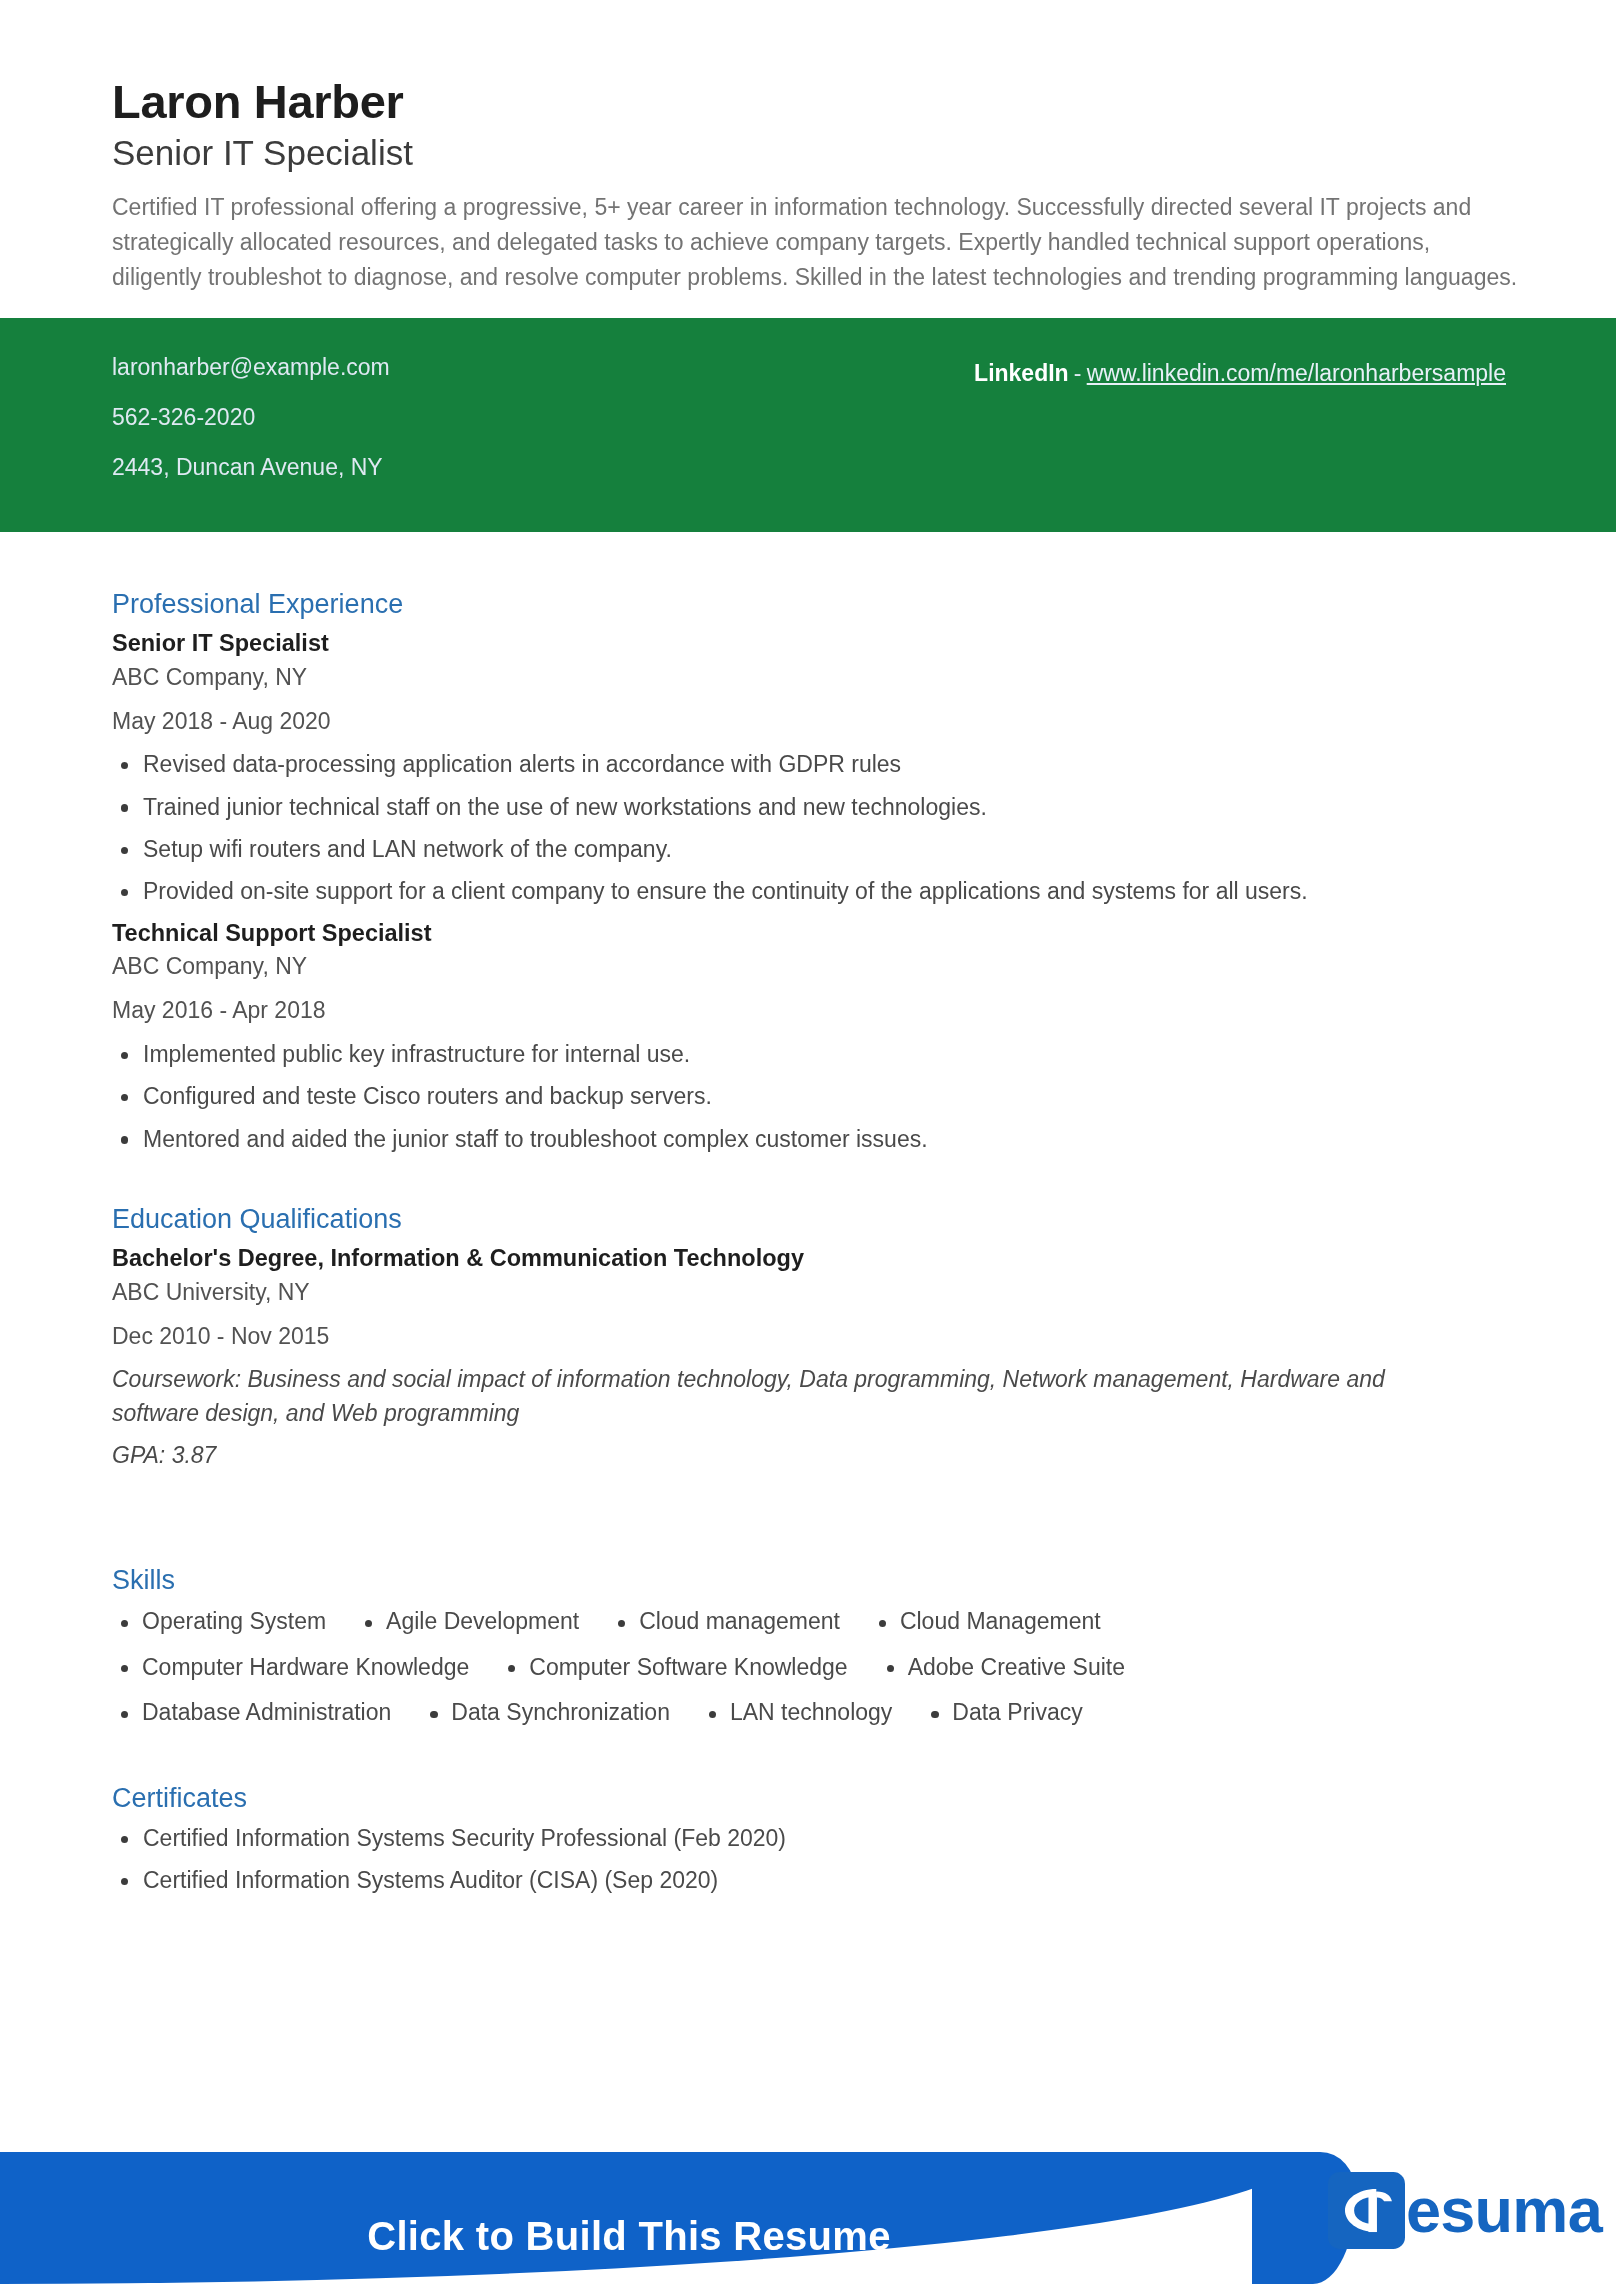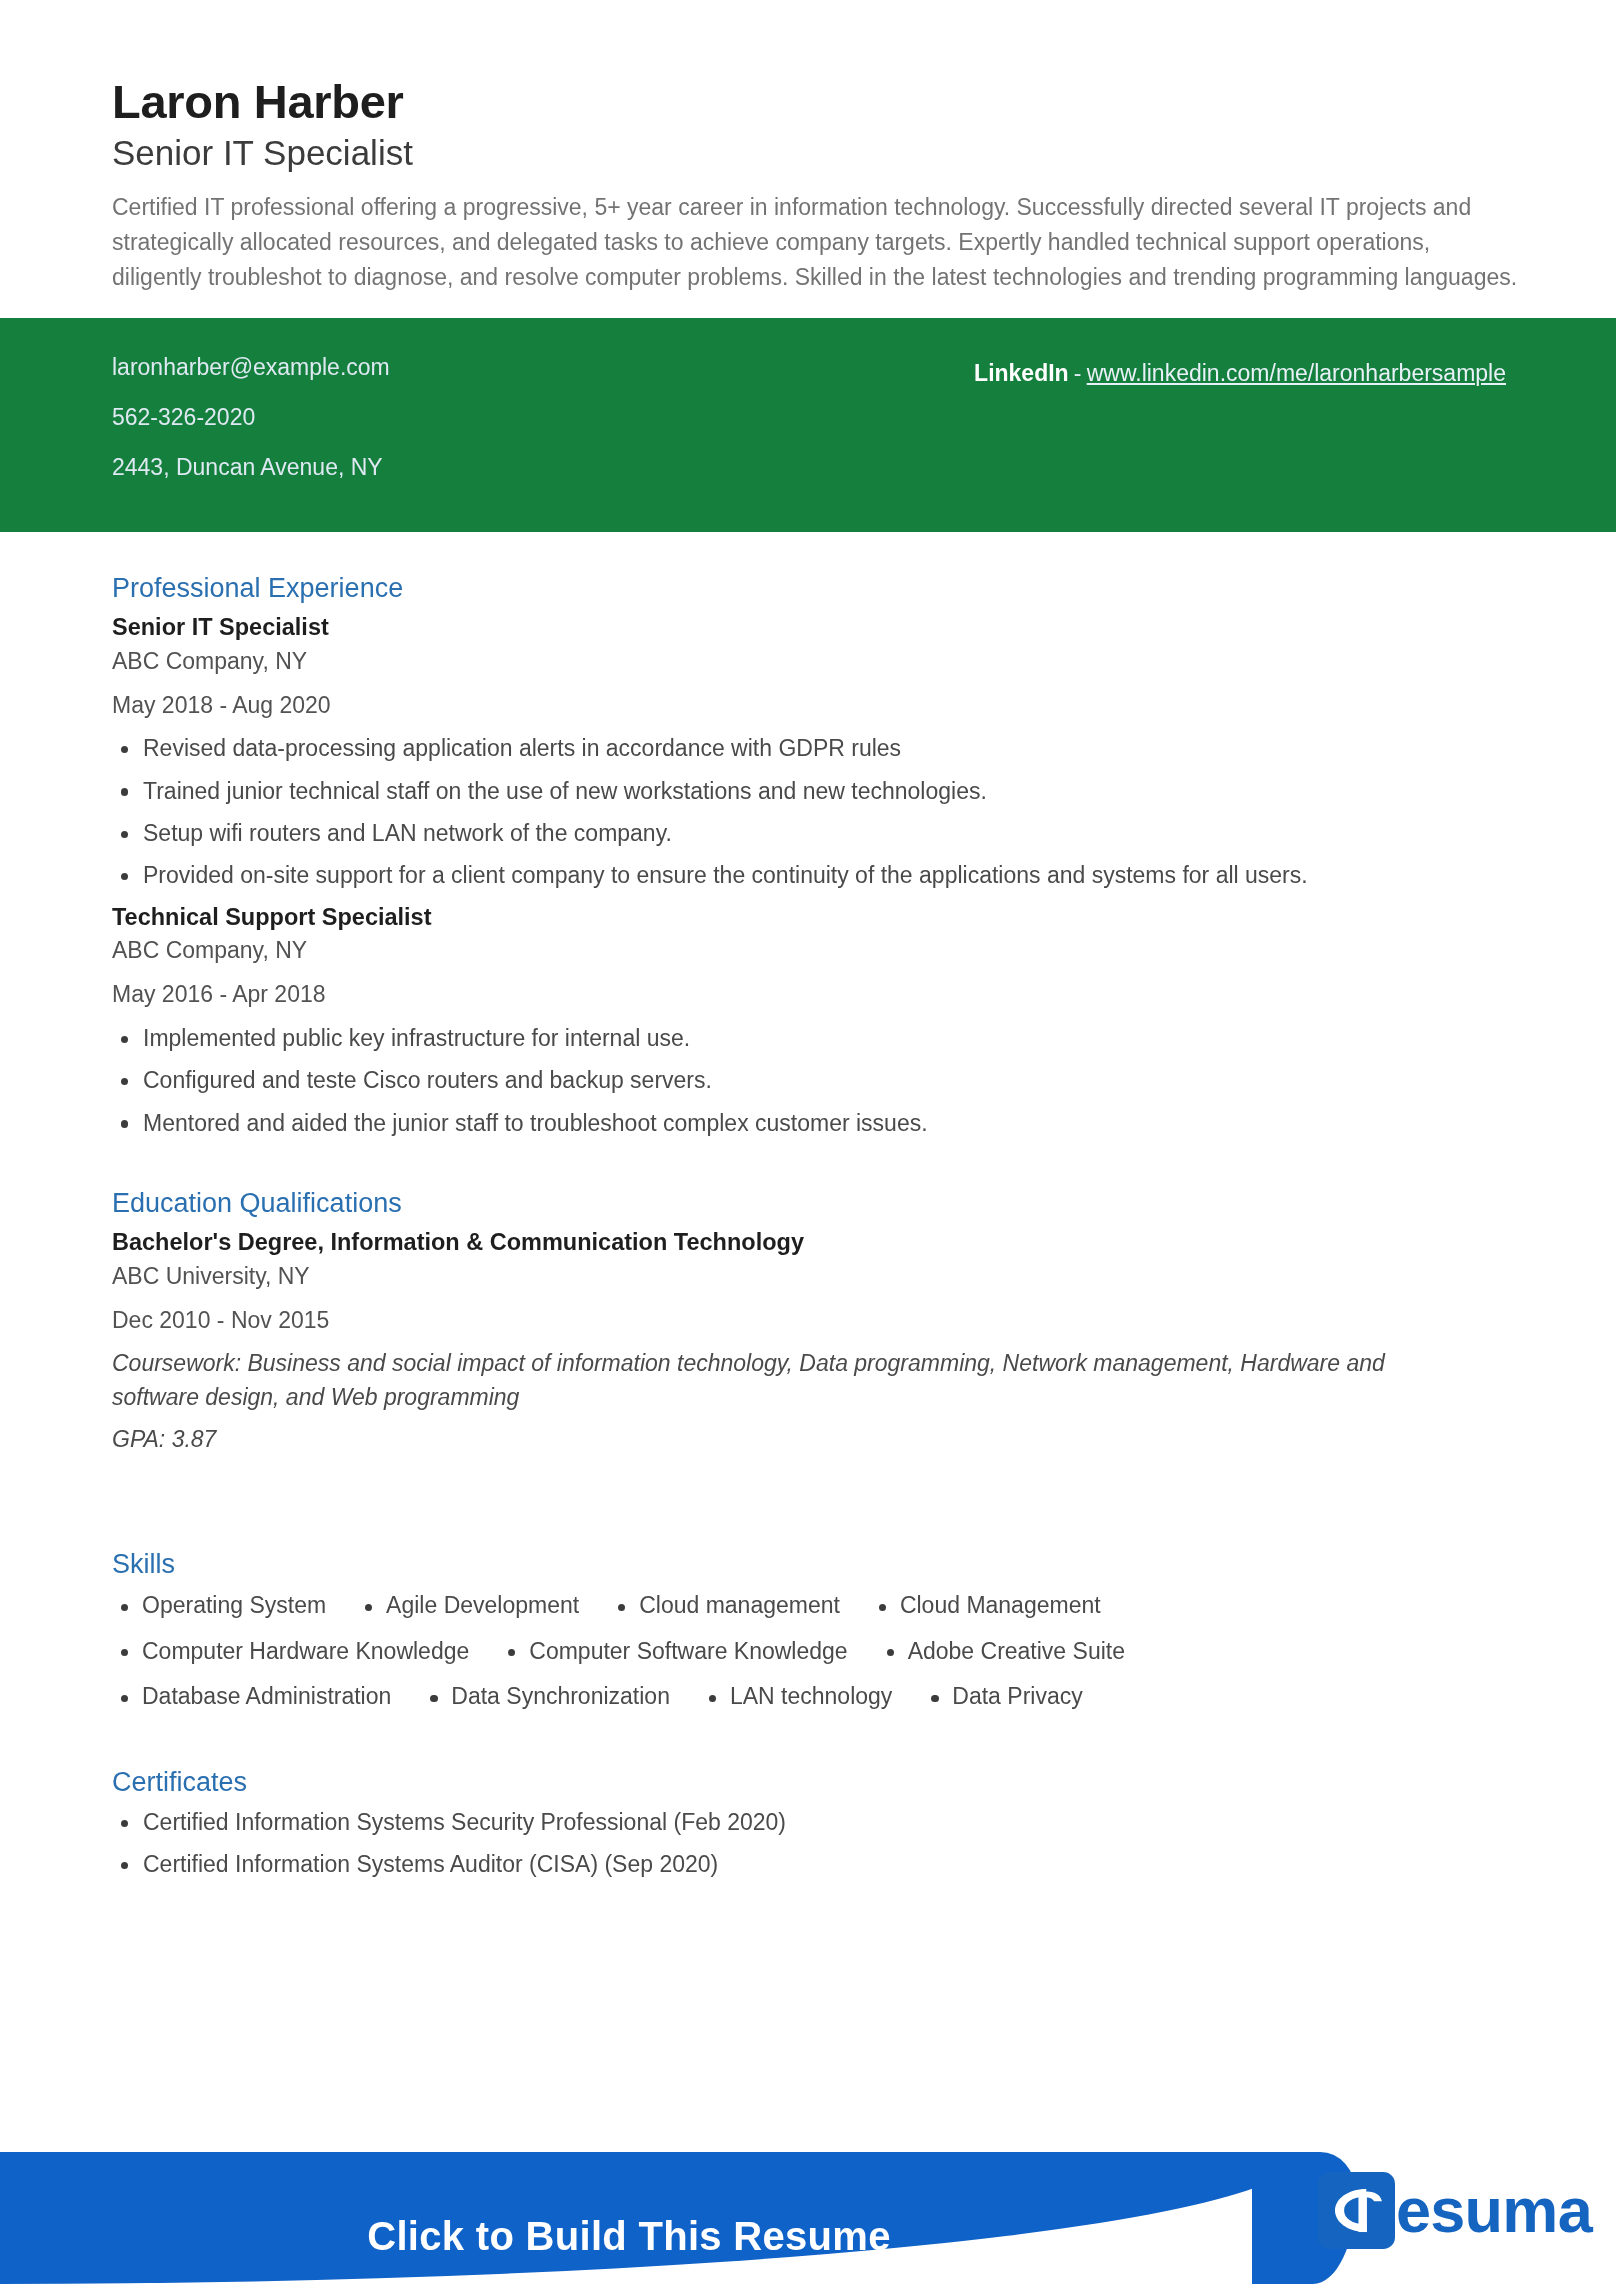--- a/index.html
+++ b/index.html
@@ -85,21 +85,21 @@
     color: #dfe9f3;
     padding: 0 5.2px;
   }
   .linkedin-url {
     color: #e8f0f8;
     text-decoration: underline;
   }
 
   
   .body-wrap {
-    padding: 40px 98px 0 112px;
+    padding: 56px 98px 0 112px;
   }
   .section {
     margin-bottom: 7.8px;
   }
   .section-title {
     font-size: 27px;
     color: #2a6fb0;
     font-weight: normal;
     margin: 0 0 7.8px 0;
     line-height: 1.2;
@@ -226,21 +226,21 @@
     align-items: center;
     justify-content: center;
     color: #ffffff;
     font-size: 40px;
     font-weight: bold;
     letter-spacing: 0.3px;
     z-index: 3;
   }
   .footer-logo {
     position: absolute;
-    right: 25px;
+    right: 15px;
     top: 34px;
     display: flex;
     align-items: center;
     z-index: 4;
   }
   .logo-mark {
     width: 77px;
     height: 77px;
     background: #1565c0;
     border-radius: 11.7px;

